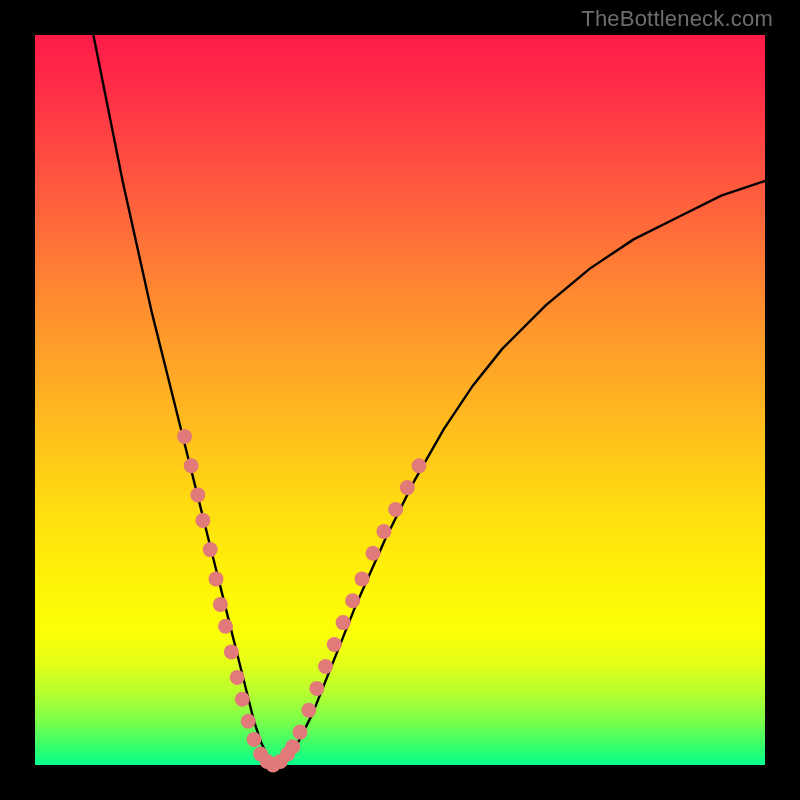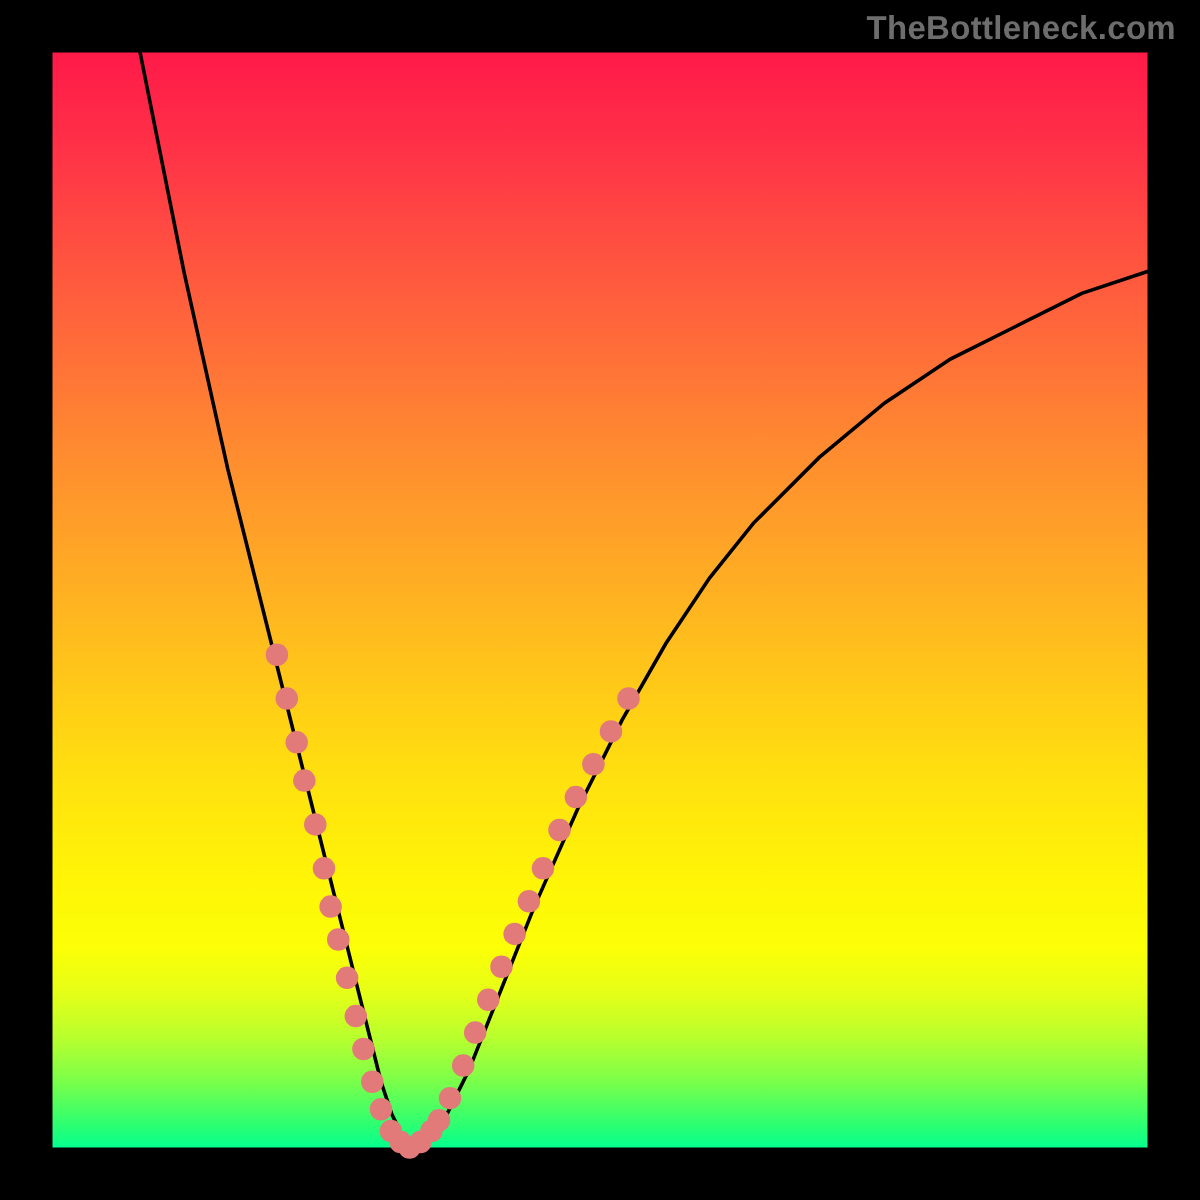--- a/index.html
+++ b/index.html
@@ -38,26 +38,25 @@
       #e4ff18 86%,
       #b8ff2e 90%,
       #7aff4a 94%,
       #2bff72 98%,
       #06ff8f 100%
     );
   }
   .watermark {
     position: absolute;
     top: 6px;
-    right: 16px;
+    right: 27px;
     color: #6d6d6d;
     font-size: 22px;
     letter-spacing: 0.2px;
     user-select: none;
-    font-weight: bold;
   }
   svg.curve {
     position: absolute;
     left: 0;
     top: 0;
     width: 730px;
     height: 730px;
     overflow: visible;
   }
 </style>

